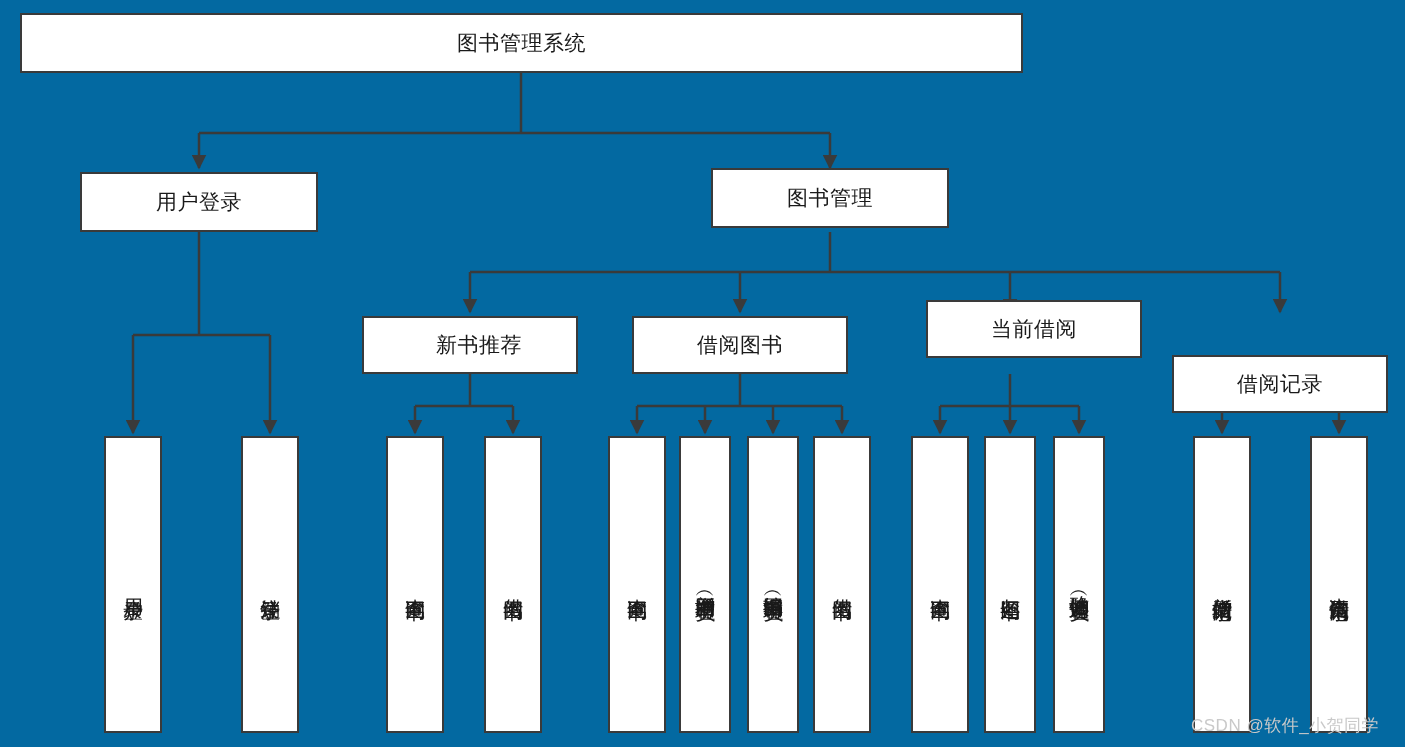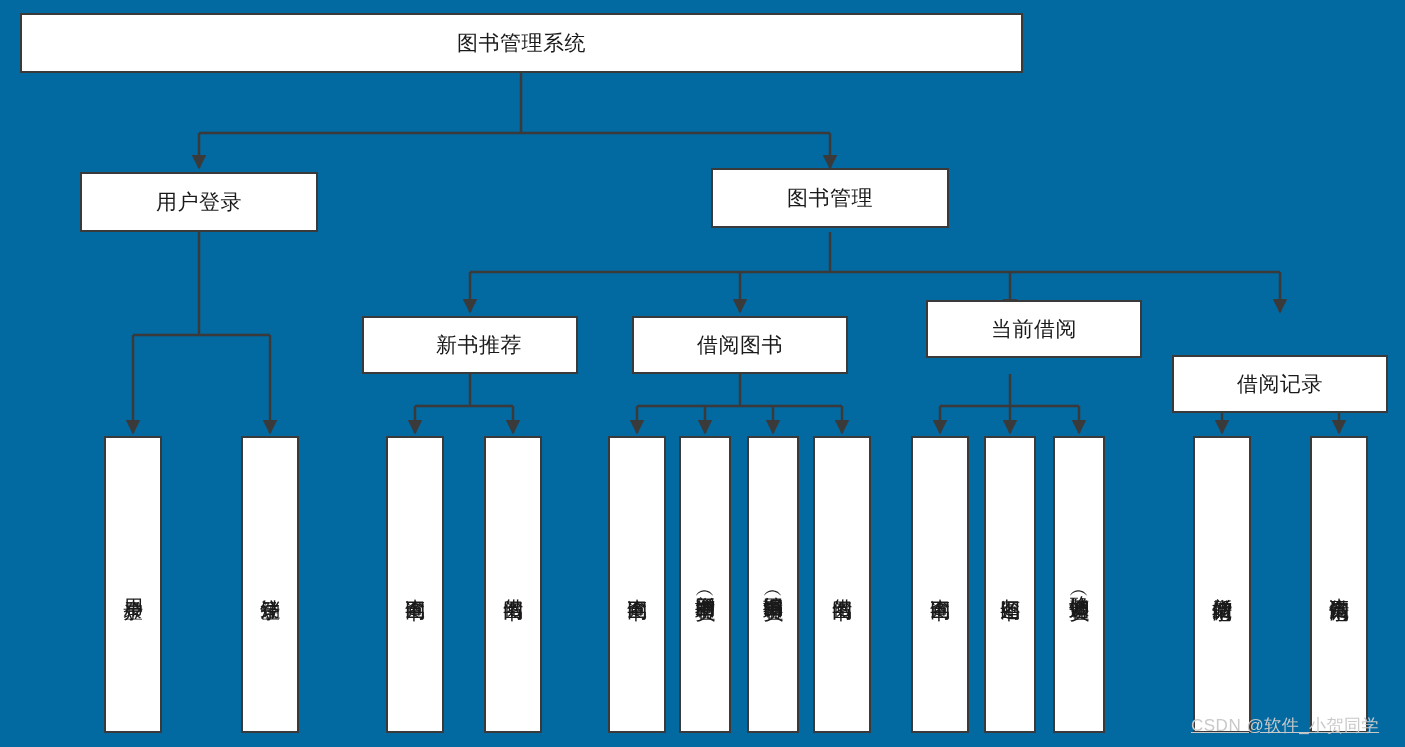--- a/index.html
+++ b/index.html
@@ -63,21 +63,20 @@
     max-height: 100%;
   }
   .watermark {
     position: absolute;
     color: #c9c9c9;
     font-size: 17px;
     letter-spacing: 0.5px;
     white-space: nowrap;
     z-index: 5;
     font-family: "Liberation Sans", "DejaVu Sans", sans-serif;
-    text-decoration: underline;
   }
 </style>
 </head>
 <body>
 
 <div id="canvas">
 
   <svg id="edges" viewBox="0 0 1405 747" xmlns="http://www.w3.org/2000/svg">
     <defs>
       <marker id="arrow" viewBox="0 0 10 10" refX="9" refY="5" markerWidth="6" markerHeight="6" orient="auto-start-reverse">

